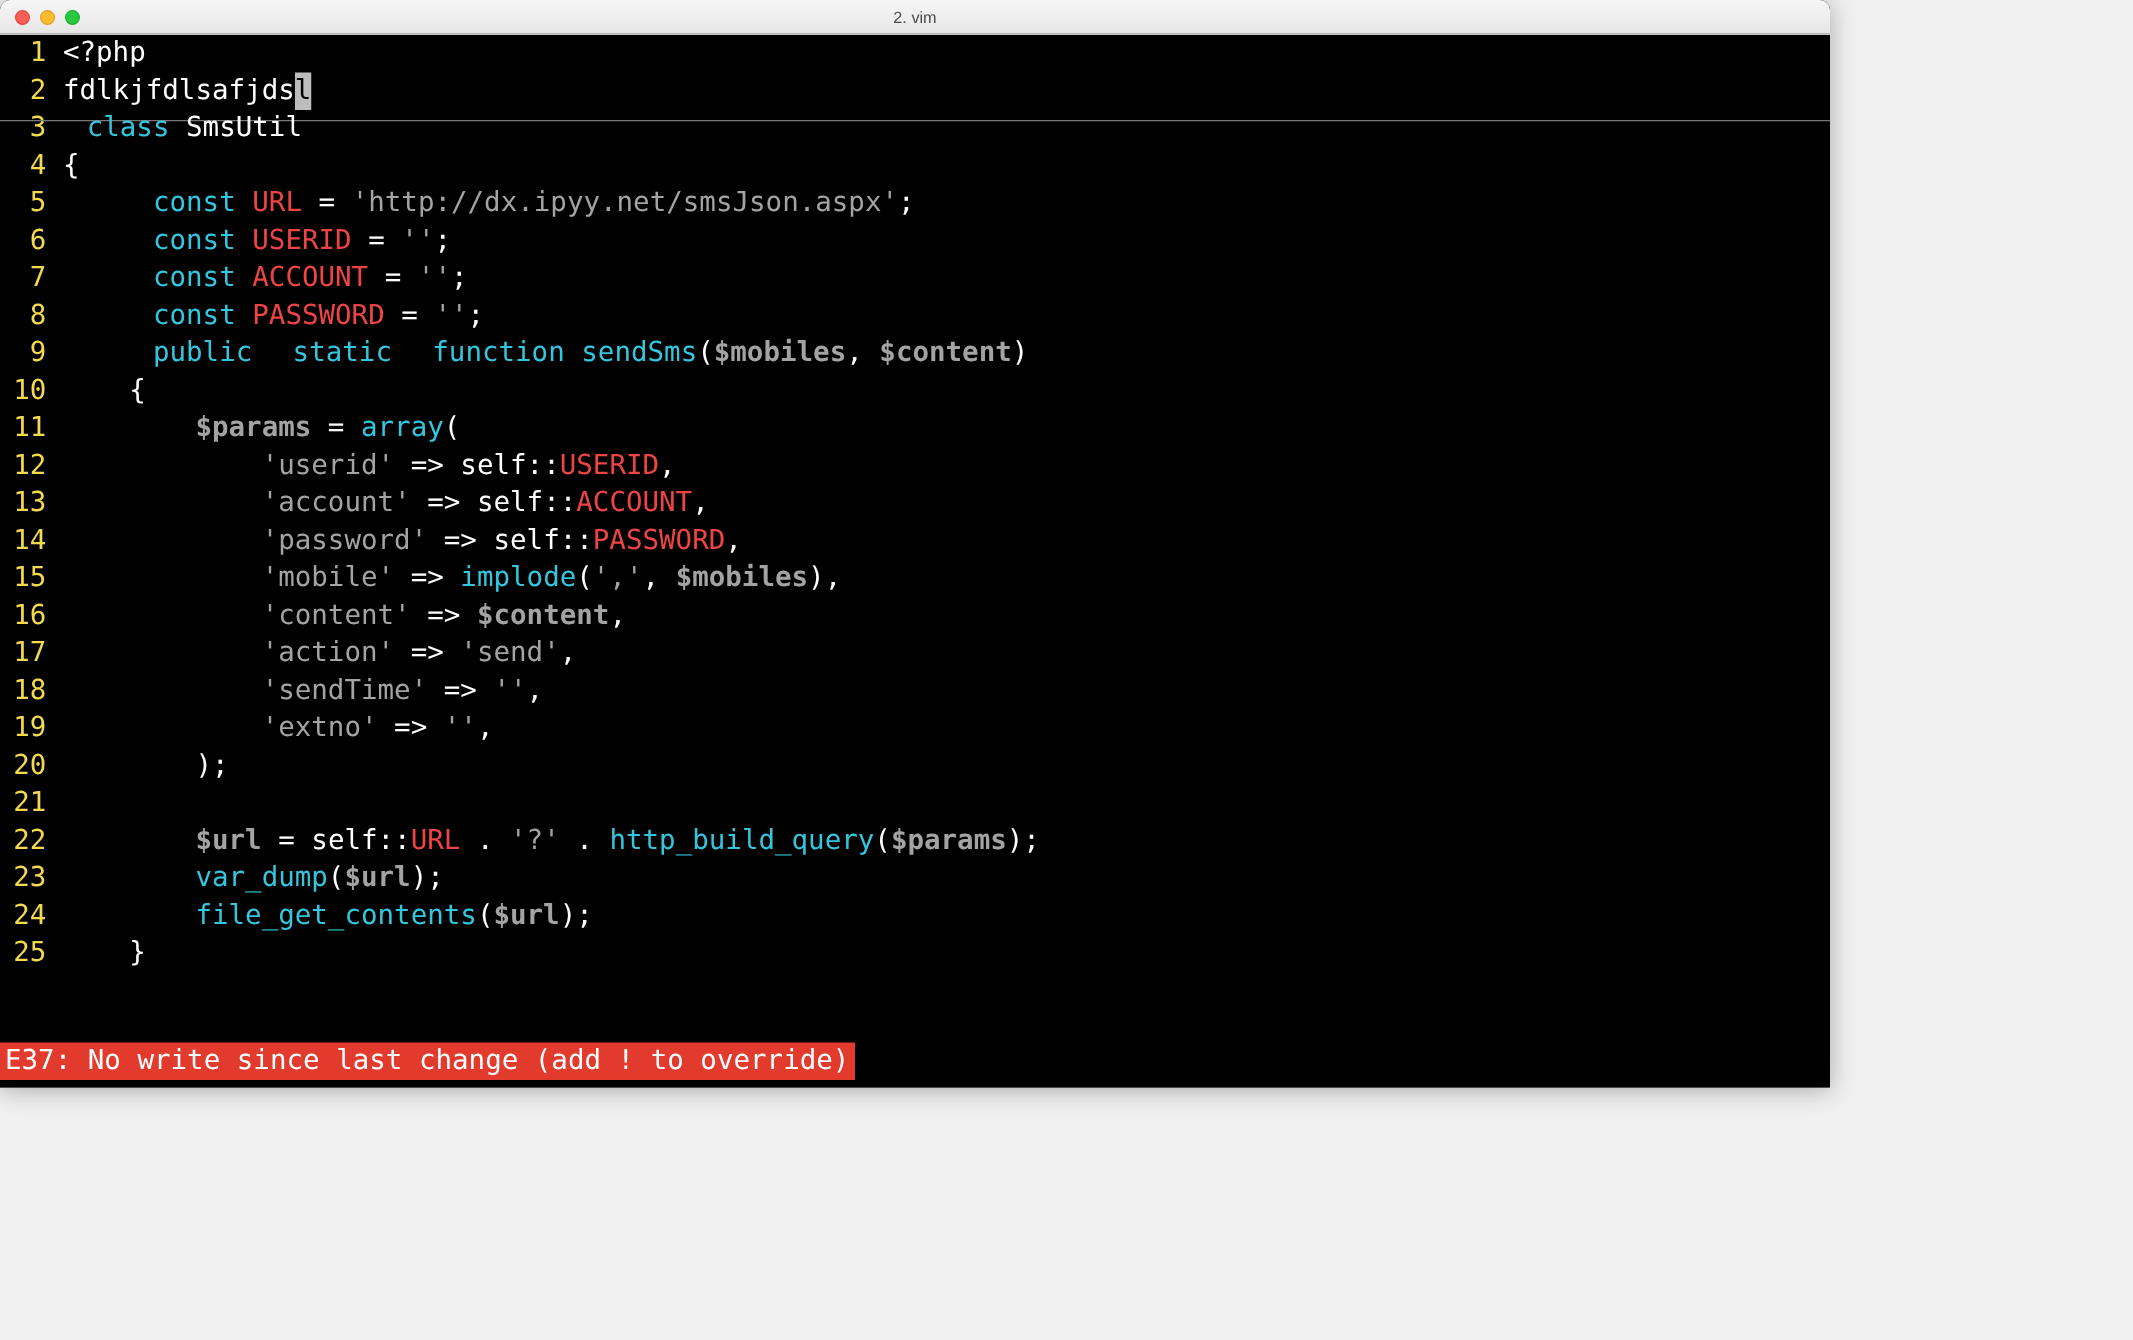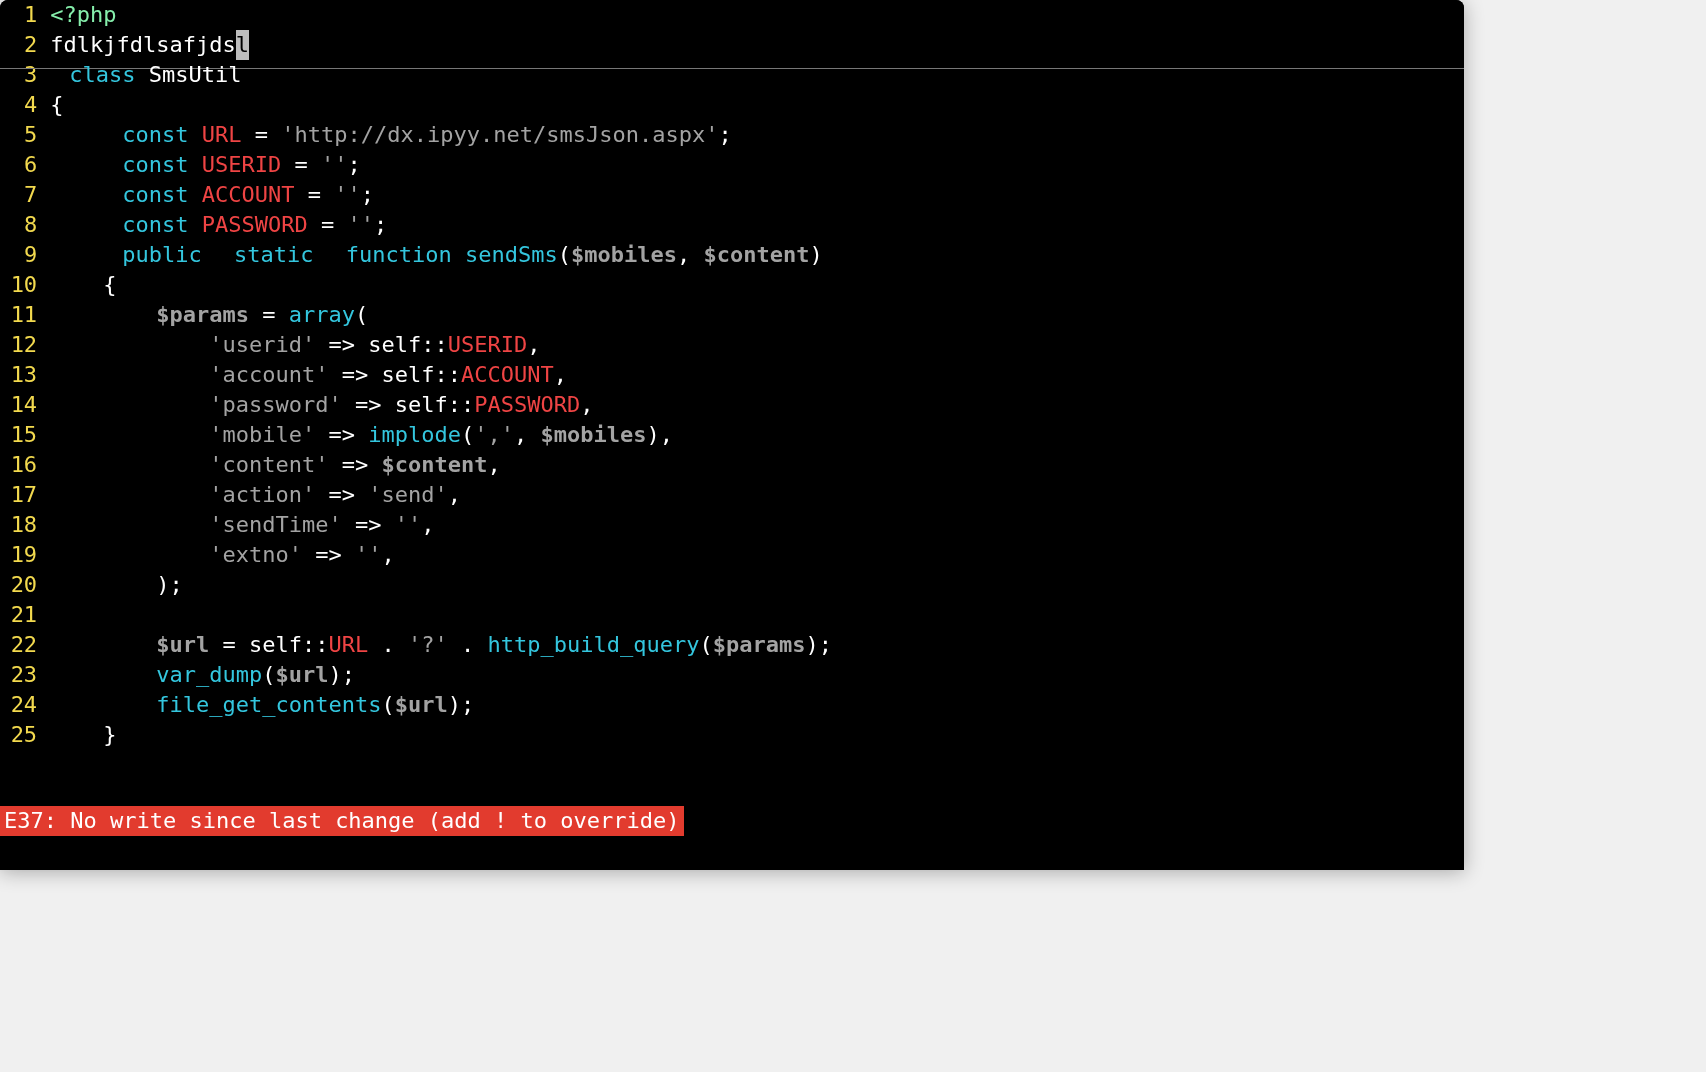--- a/index.html
+++ b/index.html
@@ -53,21 +53,21 @@
     color: #f2d94e;
     margin-right: 1ch;
     user-select:none;
     flex-shrink: 0;
   }
   .lc { position:relative; }
   .current-line { text-decoration-color:#555; text-underline-offset:4px; }
   .cursor-line-rule {
     position:absolute; left:0; right:0; top:68px; height:1px; background:#777;
   }
-  .k-special  { color:#86efac; }  
+  .k-special  { color:#ffffff; }  
   .k-keyword  { color:#34c6de;margin-left:19px; }  
   .k-type     { color:#fff; font-weight:normal; }
   .k-ident    { color:#fff; }
   .k-string   { color:#a3a3a3; }  
   .k-op       { color:#fff; }
   .k-var      { color:#a3a3a3; font-weight:bold; }
   .k-const    { color:#ef4444; }
   .k-func     { color:#34c6de; font-weight:normal; }
   .k-punc     { color:#fff; }
   .k-arrow    { color:#fff; }
@@ -83,19 +83,27 @@
     color:#fff;
     padding: 0 4px;
     font-size:22px;
     line-height:30px;
   }
 </style>
 </head>
 <body>
 
 <div class="window">
+  <div class="titlebar">
+    <div class="traffic">
+      <div class="dot red"></div>
+      <div class="dot yellow"></div>
+      <div class="dot green"></div>
+    </div>
+    <div class="title">2. vim</div>
+  </div>
 
   <div class="term">
     <div class="cursor-line-rule"></div>
     <div class="codeblock" id="code"><div class="row"><span class="lineno">1</span><span class="lc"><span class="k-special">&lt;?php</span></span></div><div class="row"><span class="lineno">2</span><span class="lc current-line"><span class="k-ident">fdlkjfdlsafjds</span><span class="cursor">l</span></span></div><div class="row"><span class="lineno">3</span><span class="lc"><span class="k-keyword">class</span><span> </span><span class="k-type">SmsUtil</span></span></div><div class="row"><span class="lineno">4</span><span class="lc"><span class="k-punc">{</span></span></div><div class="row"><span class="lineno">5</span><span class="lc"><span>    </span><span class="k-keyword">const</span><span> </span><span class="k-const">URL</span><span> </span><span class="k-op">=</span><span> </span><span class="k-string">'http://dx.ipyy.net/smsJson.aspx'</span><span class="k-punc">;</span></span></div><div class="row"><span class="lineno">6</span><span class="lc"><span>    </span><span class="k-keyword">const</span><span> </span><span class="k-const">USERID</span><span> </span><span class="k-op">=</span><span> </span><span class="k-string">''</span><span class="k-punc">;</span></span></div><div class="row"><span class="lineno">7</span><span class="lc"><span>    </span><span class="k-keyword">const</span><span> </span><span class="k-const">ACCOUNT</span><span> </span><span class="k-op">=</span><span> </span><span class="k-string">''</span><span class="k-punc">;</span></span></div><div class="row"><span class="lineno">8</span><span class="lc"><span>    </span><span class="k-keyword">const</span><span> </span><span class="k-const">PASSWORD</span><span> </span><span class="k-op">=</span><span> </span><span class="k-string">''</span><span class="k-punc">;</span></span></div><div class="row"><span class="lineno">9</span><span class="lc"><span>    </span><span class="k-keyword">public</span><span> </span><span class="k-keyword">static</span><span> </span><span class="k-keyword">function</span><span> </span><span class="k-func">sendSms</span><span class="k-punc">(</span><span class="k-var">$mobiles</span><span class="k-punc">,</span><span> </span><span class="k-var">$content</span><span class="k-punc">)</span></span></div><div class="row"><span class="lineno">10</span><span class="lc"><span>    </span><span class="k-punc">{</span></span></div><div class="row"><span class="lineno">11</span><span class="lc"><span>        </span><span class="k-var">$params</span><span> </span><span class="k-op">=</span><span> </span><span class="k-func">array</span><span class="k-punc">(</span></span></div><div class="row"><span class="lineno">12</span><span class="lc"><span>            </span><span class="k-string">'userid'</span><span> </span><span class="k-arrow">=&gt;</span><span> </span><span class="k-self">self</span><span class="k-punc">::</span><span class="k-const">USERID</span><span class="k-punc">,</span></span></div><div class="row"><span class="lineno">13</span><span class="lc"><span>            </span><span class="k-string">'account'</span><span> </span><span class="k-arrow">=&gt;</span><span> </span><span class="k-self">self</span><span class="k-punc">::</span><span class="k-const">ACCOUNT</span><span class="k-punc">,</span></span></div><div class="row"><span class="lineno">14</span><span class="lc"><span>            </span><span class="k-string">'password'</span><span> </span><span class="k-arrow">=&gt;</span><span> </span><span class="k-self">self</span><span class="k-punc">::</span><span class="k-const">PASSWORD</span><span class="k-punc">,</span></span></div><div class="row"><span class="lineno">15</span><span class="lc"><span>            </span><span class="k-string">'mobile'</span><span> </span><span class="k-arrow">=&gt;</span><span> </span><span class="k-func">implode</span><span class="k-punc">(</span><span class="k-string">','</span><span class="k-punc">,</span><span> </span><span class="k-var">$mobiles</span><span class="k-punc">),</span></span></div><div class="row"><span class="lineno">16</span><span class="lc"><span>            </span><span class="k-string">'content'</span><span> </span><span class="k-arrow">=&gt;</span><span> </span><span class="k-var">$content</span><span class="k-punc">,</span></span></div><div class="row"><span class="lineno">17</span><span class="lc"><span>            </span><span class="k-string">'action'</span><span> </span><span class="k-arrow">=&gt;</span><span> </span><span class="k-string">'send'</span><span class="k-punc">,</span></span></div><div class="row"><span class="lineno">18</span><span class="lc"><span>            </span><span class="k-string">'sendTime'</span><span> </span><span class="k-arrow">=&gt;</span><span> </span><span class="k-string">''</span><span class="k-punc">,</span></span></div><div class="row"><span class="lineno">19</span><span class="lc"><span>            </span><span class="k-string">'extno'</span><span> </span><span class="k-arrow">=&gt;</span><span> </span><span class="k-string">''</span><span class="k-punc">,</span></span></div><div class="row"><span class="lineno">20</span><span class="lc"><span>        </span><span class="k-punc">);</span></span></div><div class="row"><span class="lineno">21</span><span class="lc"></span></div><div class="row"><span class="lineno">22</span><span class="lc"><span>        </span><span class="k-var">$url</span><span> </span><span class="k-op">=</span><span> </span><span class="k-self">self</span><span class="k-punc">::</span><span class="k-const">URL</span><span> </span><span class="k-op">.</span><span> </span><span class="k-string">'?'</span><span> </span><span class="k-op">.</span><span> </span><span class="k-func">http_build_query</span><span class="k-punc">(</span><span class="k-var">$params</span><span class="k-punc">);</span></span></div><div class="row"><span class="lineno">23</span><span class="lc"><span>        </span><span class="k-func">var_dump</span><span class="k-punc">(</span><span class="k-var">$url</span><span class="k-punc">);</span></span></div><div class="row"><span class="lineno">24</span><span class="lc"><span>        </span><span class="k-func">file_get_contents</span><span class="k-punc">(</span><span class="k-var">$url</span><span class="k-punc">);</span></span></div><div class="row"><span class="lineno">25</span><span class="lc"><span>    </span><span class="k-punc">}</span></span></div></div>
     <div class="status">E37: No write since last change (add ! to override)</div>
   </div>
 </div>
 
 </body></html>

